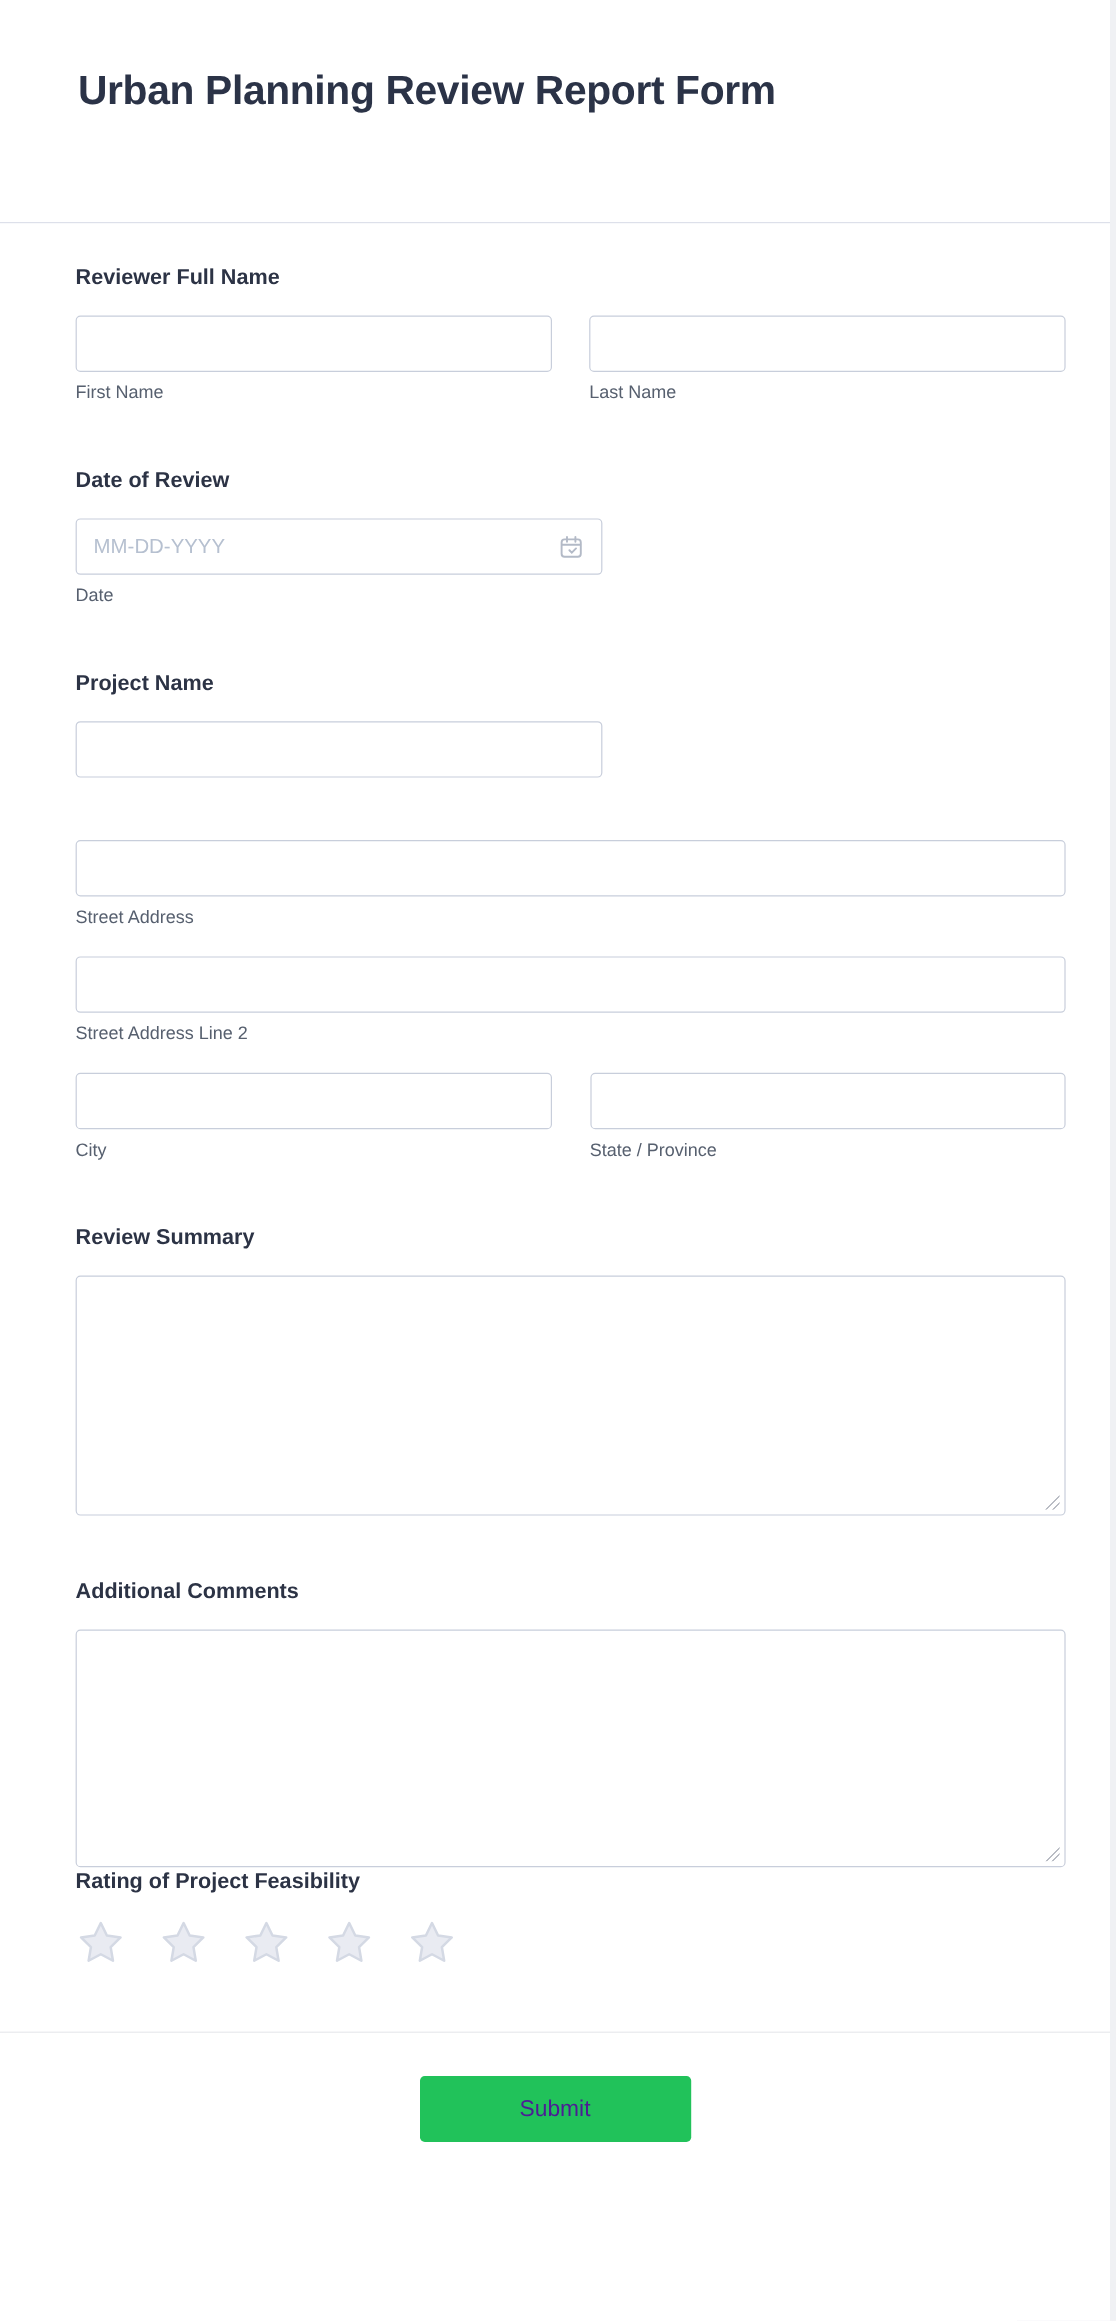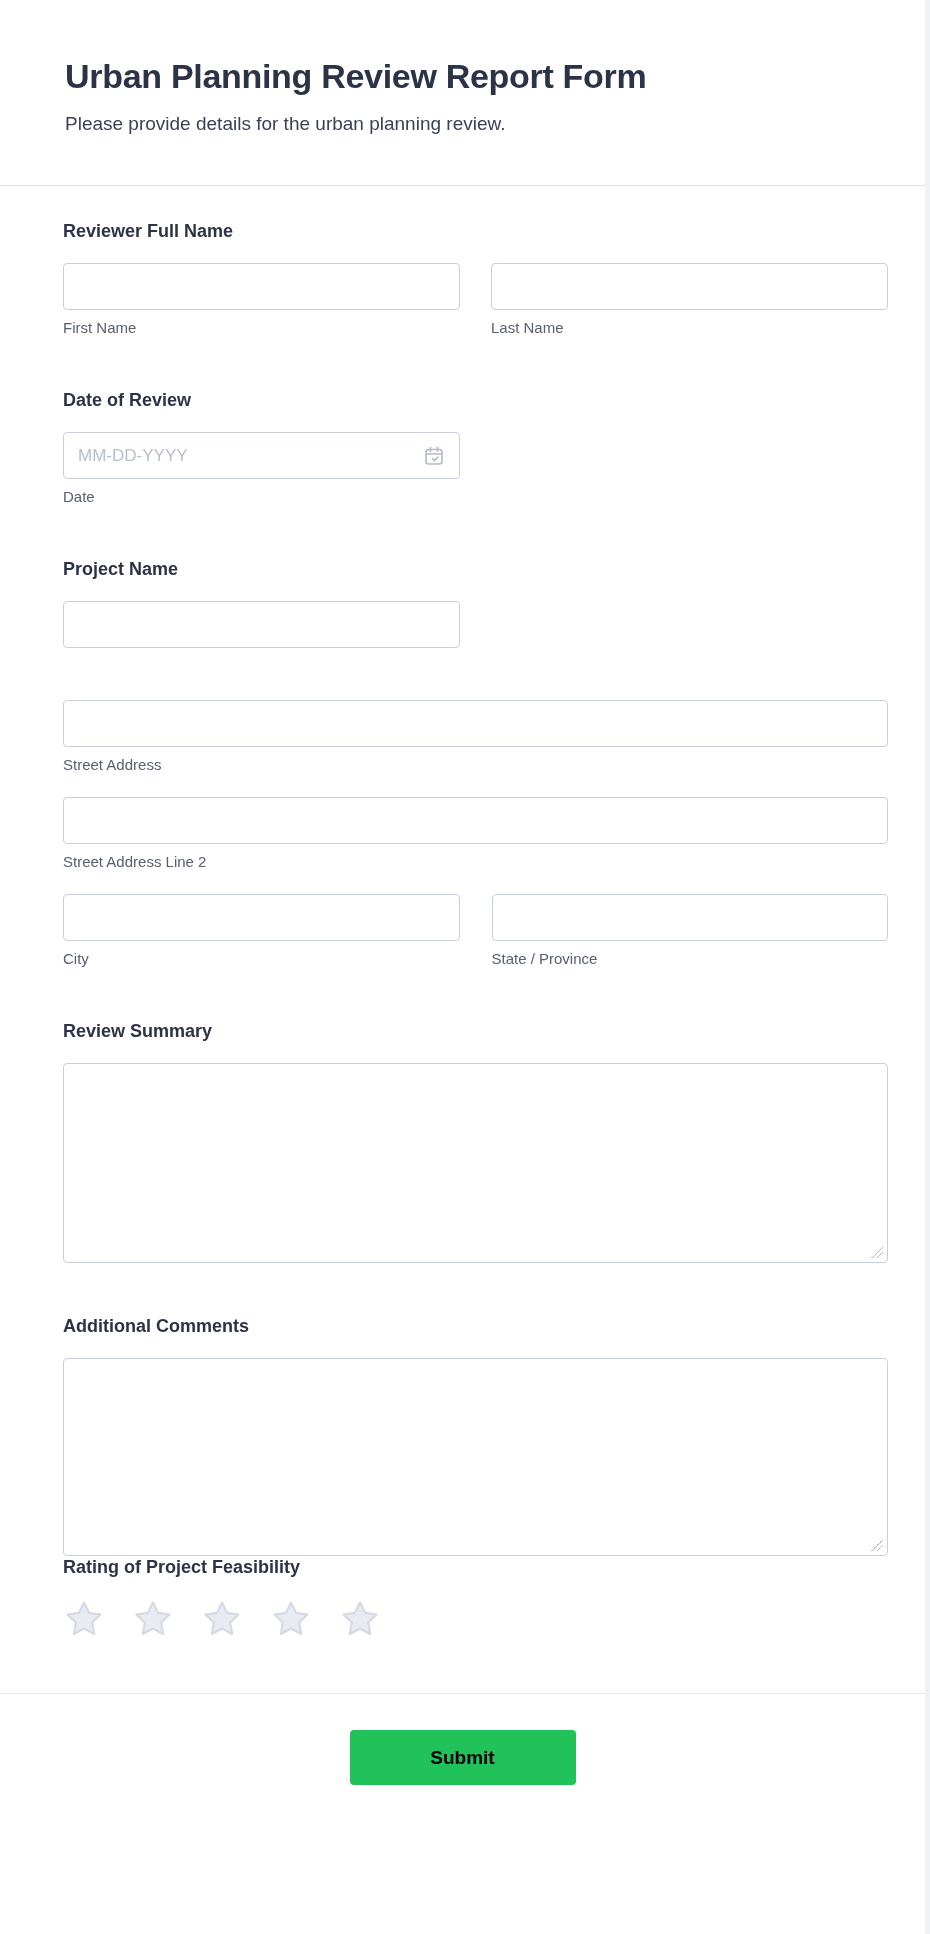--- a/index.html
+++ b/index.html
@@ -61,21 +61,21 @@
     border: 1px solid #c8cedb;
     border-radius: 4px;
     background: #ffffff;
     font-family: "Liberation Sans", "DejaVu Sans", sans-serif;
     font-size: 17px;
     color: #2c3345;
     padding: 0 14px;
     outline: none;
   }
   .text-input::placeholder { color: #b6c0d0; opacity: 1; }
-  .half { width: 397px; }
+  .half { width: 439px; }
   .input-wrap { position: relative; }
   .calendar-icon {
     position: absolute;
     right: 15px;
     top: 50%;
     transform: translateY(-50%);
     width: 22px;
     height: 22px;
     pointer-events: auto;
   }
@@ -117,38 +117,36 @@
     border-top: 1px solid #e8e9ed;
     margin-top: 31px;
     padding: 36px 0 57px 0;
   }
   .submit-button {
     display: block;
     margin: 0 auto;
     width: 226px;
     height: 55px;
     background: #21c25a;
-    color: #000000;
+    color: #4c1d95;
     font-family: "Liberation Sans", "DejaVu Sans", sans-serif;
     font-size: 19px;
     border: none;
     border-radius: 4px;
     cursor: pointer;
-    font-weight: bold;
   }
   .cal-stroke { fill: none; stroke: #b3bac7; stroke-width: 1.6; stroke-linecap: round; }
 </style>
 </head>
 <body>
 
 <div class="card">
 
   <div class="form-header">
     <div class="form-title">Urban Planning Review Report Form</div>
-    <div class="form-subtitle">Please provide details for the urban planning review.</div>
   </div>
 
   <div class="form-body">
 
     <div class="field-group first">
       <div class="group-label">Reviewer Full Name</div>
       <div class="row">
         <div class="col">
           <input type="text" class="text-input" value="" style="">
           <div class="sublabel">First Name</div>

